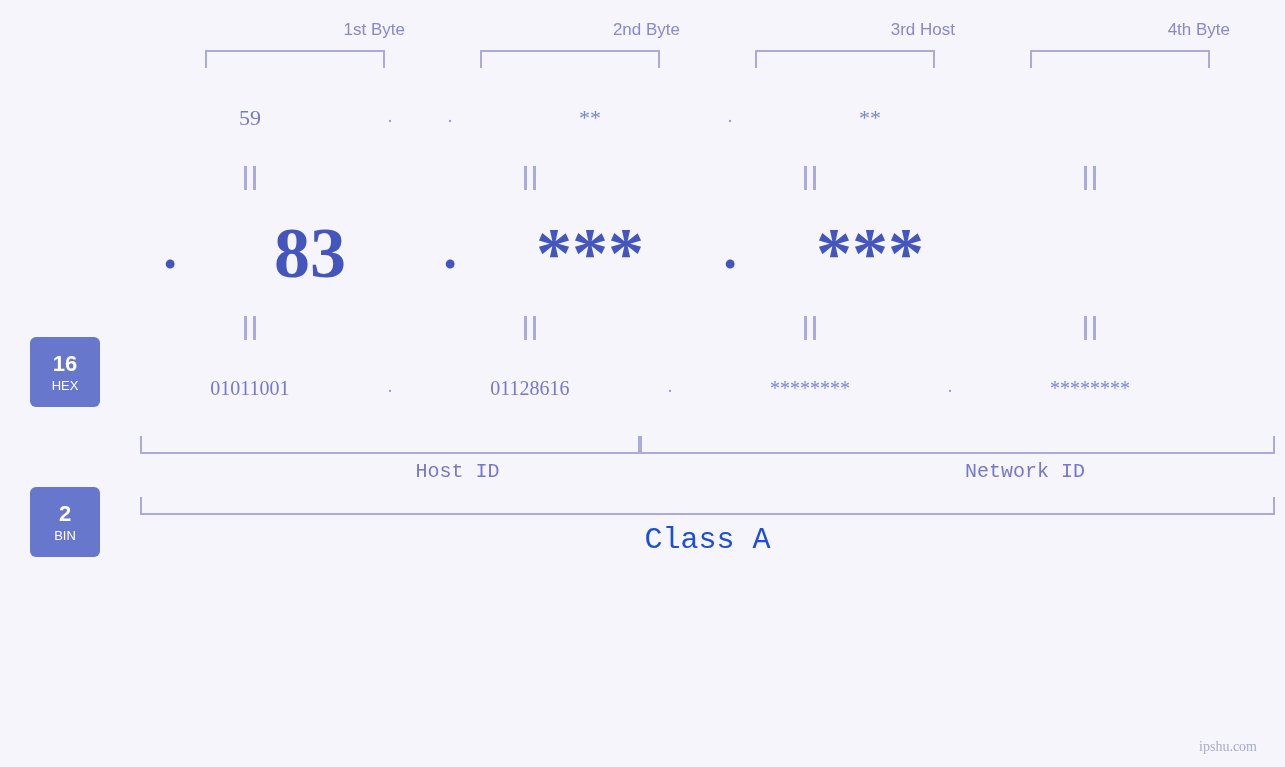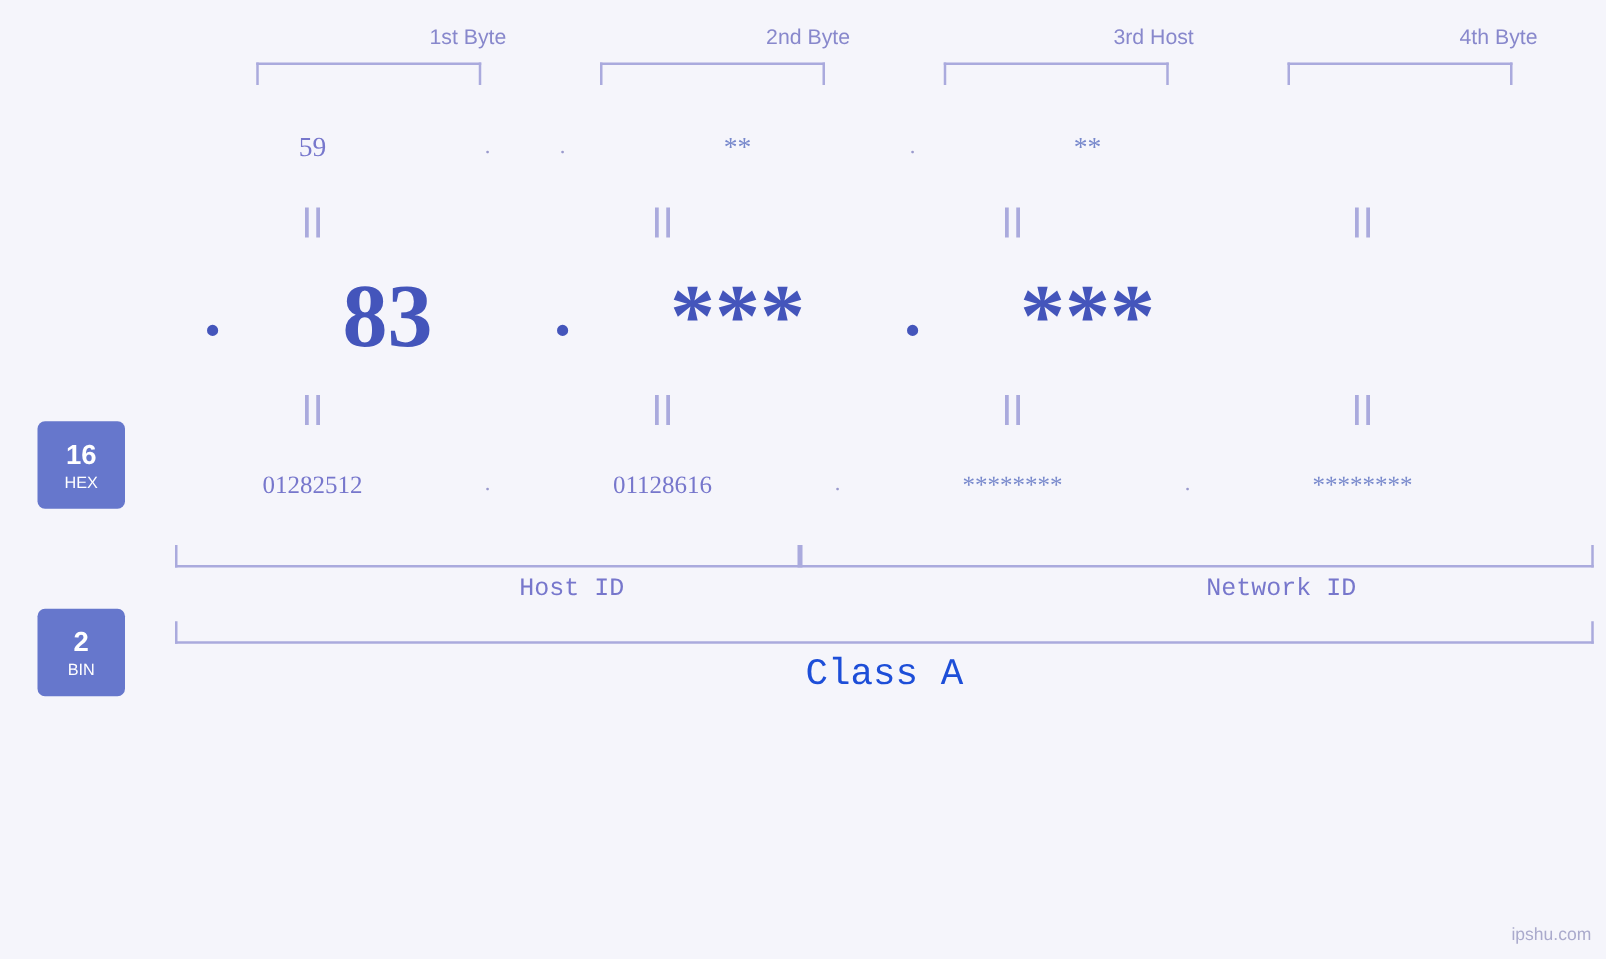--- a/index.html
+++ b/index.html
@@ -205,24 +205,24 @@
     .bottom-brackets {
       display: flex;
       width: 100%;
       margin-top: 5px;
     }
 
     
     .watermark {
       position: absolute;
       bottom: 12px;
-      right: 12px;
+      right: 28px;
       color: #aaaacc;
       font-size: 14px;
-      font-family: Liberation Sans, sans-serif;
+      font-family: Liberation Serif, serif;
     }
 
     
     .asterisk {
       color: #7788cc;
     }
   </style>
 </head>
 <body>
 
@@ -342,21 +342,21 @@
         <div class="parallel-cell">
           <div class="parallel-lines">
             <div class="line"></div>
             <div class="line"></div>
           </div>
         </div>
       </div>
 
       <div class="data-row">
         <div class="cell">
-          <span class="cell-value medium">01282512</span>
+          <span class="cell-value medium">01011001</span>
         </div>
         <div class="separator medium">.</div>
         <div class="cell">
           <span class="cell-value medium">01128616</span>
         </div>
         <div class="separator medium">.</div>
         <div class="cell">
           <span class="cell-value medium asterisk">********</span>
         </div>
         <div class="separator medium">.</div>

